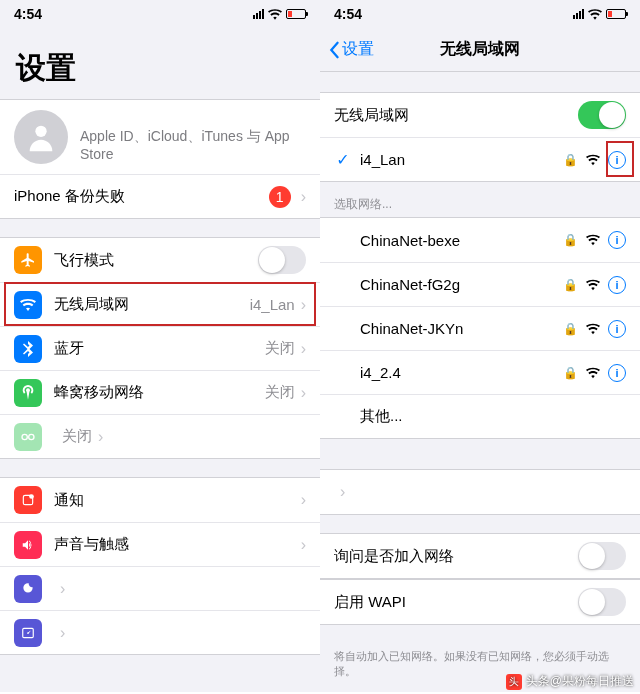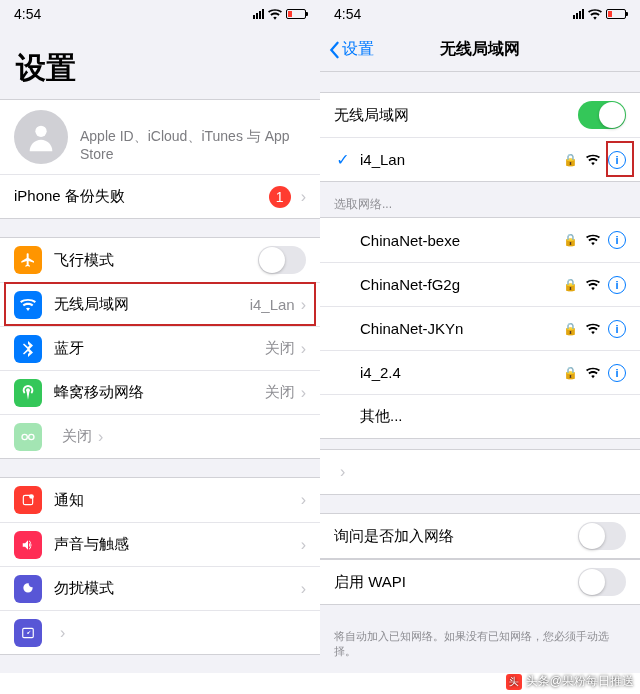--- a/index.html
+++ b/index.html
@@ -1,20 +1,20 @@
 <!DOCTYPE html>
 <html><head>
 <meta charset="utf-8">
 <style>
 *{box-sizing:border-box;margin:0;padding:0;font-family:-apple-system,"Helvetica Neue",Arial,sans-serif}
 body{background:#fff;width:640px;height:694px;overflow:hidden;position:relative}
 .phones{display:flex;width:640px}
 .phone{width:320px;background:#f2f2f7;display:flex;flex-direction:column}
 .statusbar{height:28px;display:flex;justify-content:space-between;align-items:center;padding:0 14px;background:#f2f2f7}
-.sb-time{font-weight:400;font-size:14px}
+.sb-time{font-weight:700;font-size:14px}
 .sb-icons{display:flex;align-items:center;gap:4px}
 .sig{display:inline-flex;align-items:flex-end;gap:1px}
 .sig i{width:2px;background:#000;display:inline-block}
 .sig i:nth-child(1){height:4px}.sig i:nth-child(2){height:6px}.sig i:nth-child(3){height:8px}.sig i:nth-child(4){height:10px}
 .batt{width:20px;height:10px;border:1px solid #000;border-radius:2px;position:relative}
 .batt::after{content:"";position:absolute;right:-3px;top:2px;width:2px;height:4px;background:#000;border-radius:0 1px 1px 0}
 .batt-fill{position:absolute;left:1px;top:1px;bottom:1px;width:20%;background:#ff3b30}
 .navbar{height:44px;display:flex;align-items:center;justify-content:center;position:relative;border-bottom:1px solid #d1d1d6;background:#f2f2f7}
 .navback{position:absolute;left:8px;display:flex;align-items:center;color:#007aff;font-size:16px}
 .navtitle{font-weight:600;font-size:16px}
@@ -171,21 +171,20 @@
           </span>
       <span class="cell-label">声音与触感</span>
       <span class="chev">›</span>
     </div>
     <div class="cell">
       <span class="iconbox dnd">
             <svg width="14" height="14" viewBox="0 0 24 24" fill="#fff">
               <path d="M12 2a8 8 0 108 8c0-.4 0-.8-.1-1.2A6 6 0 0113.2 2.1 8 8 0 0012 2z"></path>
             </svg>
           </span>
-      <span class="cell-label">勿扰模式</span>
       <span class="chev">›</span>
     </div>
     <div class="cell">
       <span class="iconbox scr">
             <svg width="14" height="14" viewBox="0 0 24 24" fill="#fff">
               <rect x="3" y="4" width="18" height="16" rx="2" fill="none" stroke="#fff" stroke-width="2"></rect>
               <circle cx="12" cy="12" r="1.5"></circle>
               <path d="M12 12l4-3" stroke="#fff" stroke-width="1.5"></path>
             </svg>
           </span>
@@ -244,21 +243,21 @@
                 <path d="M12 18l-3-4c1.8-1.4 4.2-1.4 6 0l-3 4zm-6-7l-2-2.5c4.5-3.8 11.5-3.8 16 0L18 11c-3.4-2.7-8.6-2.7-12 0zm-4-5L0 3.5C6.8-1.2 17.2-1.2 24 3.5L22 6C16.2 1.5 7.8 1.5 2 6z"></path>
               </svg>
             </span>
         <span class="info-o">i</span>
       </span>
     </div>
     <div class="hl" style="right:6px;top:48px;width:28px;height:36px"></div>
   </div>
 
   <div class="section-header">选取网络...</div>
-  <div class="group" style="margin-bottom:10px">
+  <div class="group" style="margin-bottom:30px">
     <div class="cell">
       <span style="width:26px"></span>
           <span class="netname">ChinaNet-bexe</span>
       <span class="neticons">
             <span class="lock-ic">🔒</span>
             <span class="wifi-ic">
               <svg viewBox="0 0 24 18" fill="#000">
                 <path d="M12 18l-3-4c1.8-1.4 4.2-1.4 6 0l-3 4zm-6-7l-2-2.5c4.5-3.8 11.5-3.8 16 0L18 11c-3.4-2.7-8.6-2.7-12 0zm-4-5L0 3.5C6.8-1.2 17.2-1.2 24 3.5L22 6C16.2 1.5 7.8 1.5 2 6z"></path>
               </svg>
             </span>

